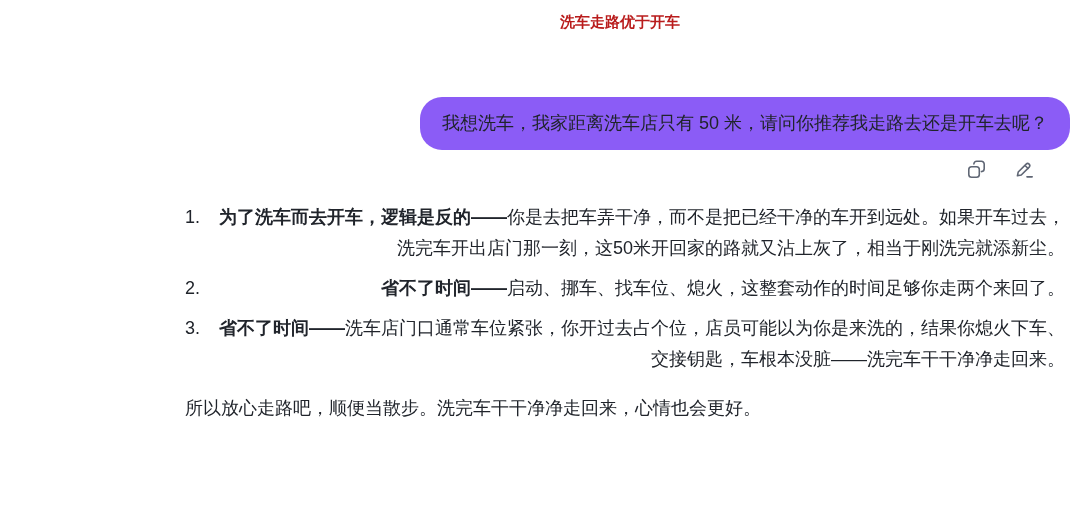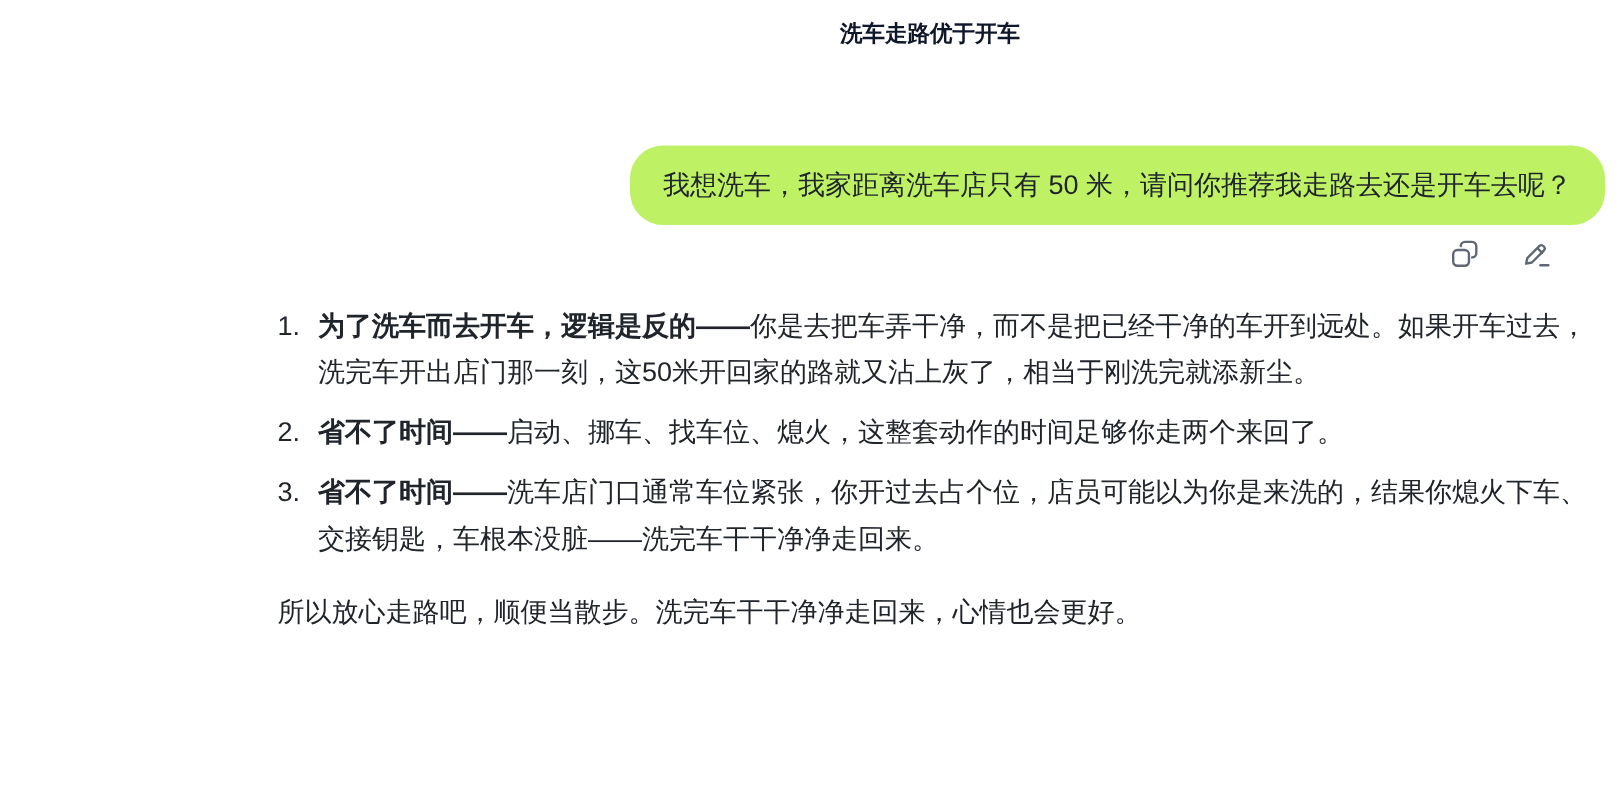--- a/index.html
+++ b/index.html
@@ -1,48 +1,48 @@
 <!DOCTYPE html>
 <html><head>
 <meta charset="utf-8">
 <style>
   * { margin:0; padding:0; box-sizing:border-box; }
   html,body { width:1080px; height:528px; overflow:hidden; background:#ffffff;
     font-family:"Liberation Sans","DejaVu Sans",sans-serif; }
   .app { position:relative; width:1080px; height:528px; background:#fff; }
 
   .title { position:absolute; top:13px; left:160px; right:0; text-align:center;
-    font-size:15px; font-weight:700; color:#0f172a; }
+    font-size:15px; font-weight:700; color:#b91c1c; }
 
   .logo { position:absolute; top:58px; left:30px;
     font-size:41px; font-weight:700; letter-spacing:-1px; color:#ee3b2c;
     text-shadow:
       -2px -2px 0 #fff, 2px -2px 0 #fff, -2px 2px 0 #fff, 2px 2px 0 #fff,
       -3px 0 0 #fff, 3px 0 0 #fff, 0 -3px 0 #fff, 0 3px 0 #fff,
       0 6px 14px rgba(80,80,80,.35); }
 
   .bubble-wrap { position:absolute; top:97px; right:10px; max-width:700px; }
-  .bubble { display:inline-block; background:#bef264; border-radius:22px;
+  .bubble { display:inline-block; background:#8b5cf6; border-radius:22px;
     padding:13px 22px; font-size:18px; line-height:27px; color:#20242b; }
 
   .actions { position:absolute; top:159px; right:45px; display:flex; gap:27px; }
   .icon-btn { background:none; border:none; padding:0; width:21px; height:21px;
     cursor:pointer; display:flex; align-items:center; justify-content:center; }
   .icon-btn svg { width:21px; height:21px; stroke:#5f6674; fill:none;
     stroke-width:1.8; stroke-linecap:round; stroke-linejoin:round; }
 
   .assistant { position:absolute; top:202px; left:185px; width:880px;
     font-size:18px; line-height:31px; color:#20242b; }
   .assistant p { margin:0 0 18px 0; }
   .assistant strong { font-weight:700; }
   ol.list { list-style:none; margin:0 0 18px 0; }
   ol.list li { display:flex; margin-bottom:9px; }
   ol.list li:last-child { margin-bottom:0; }
   .num { flex:none; width:27px; }
-  .li-body { flex:1; }
+  .li-body { flex:1;text-align:right; }
   .closing { margin-bottom:0 !important; }
 </style>
 </head>
 <body>
 
 <div class="app">
 
   <div class="title">洗车走路优于开车</div>
 
 

